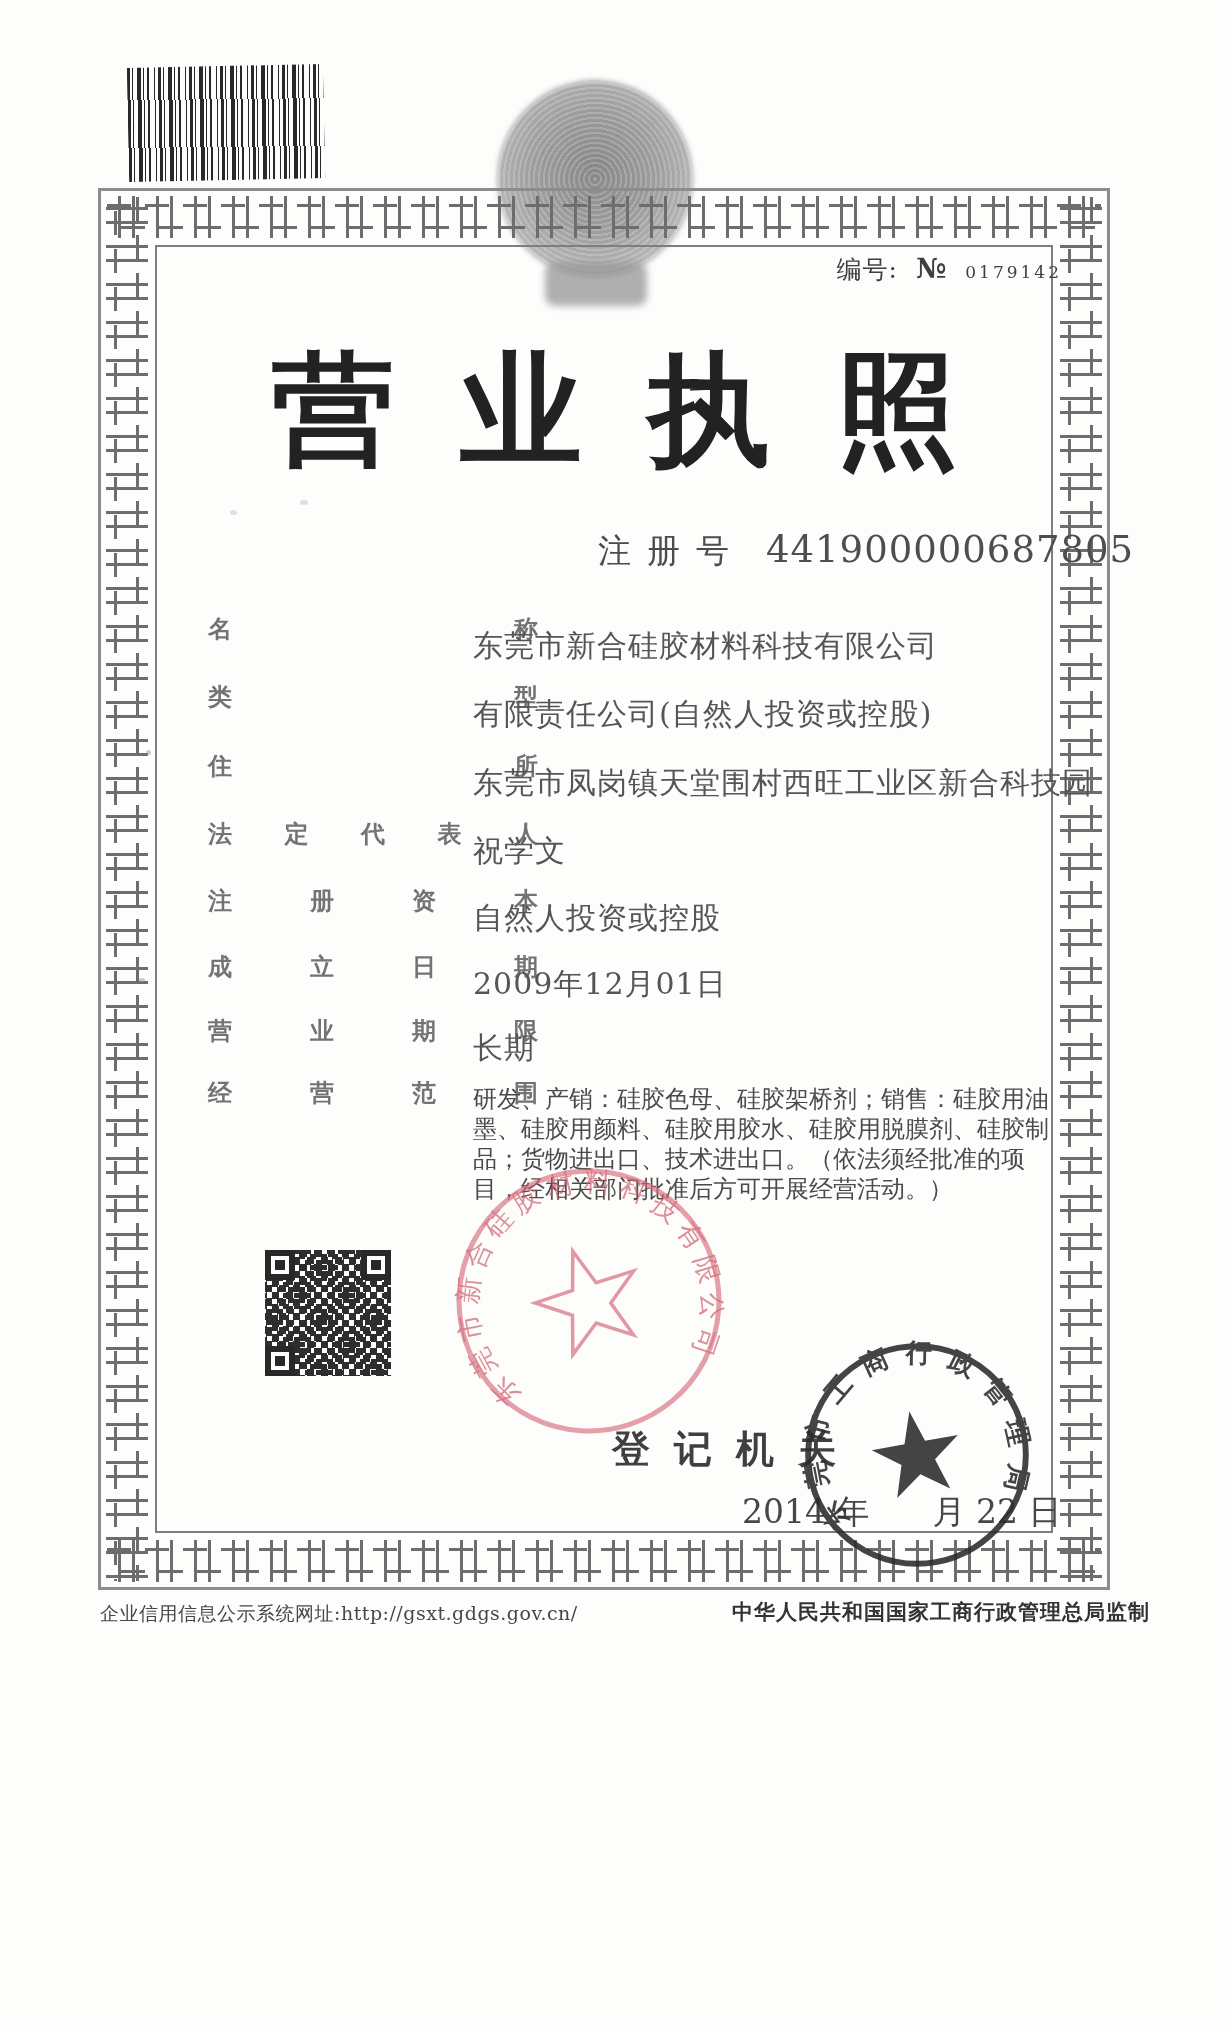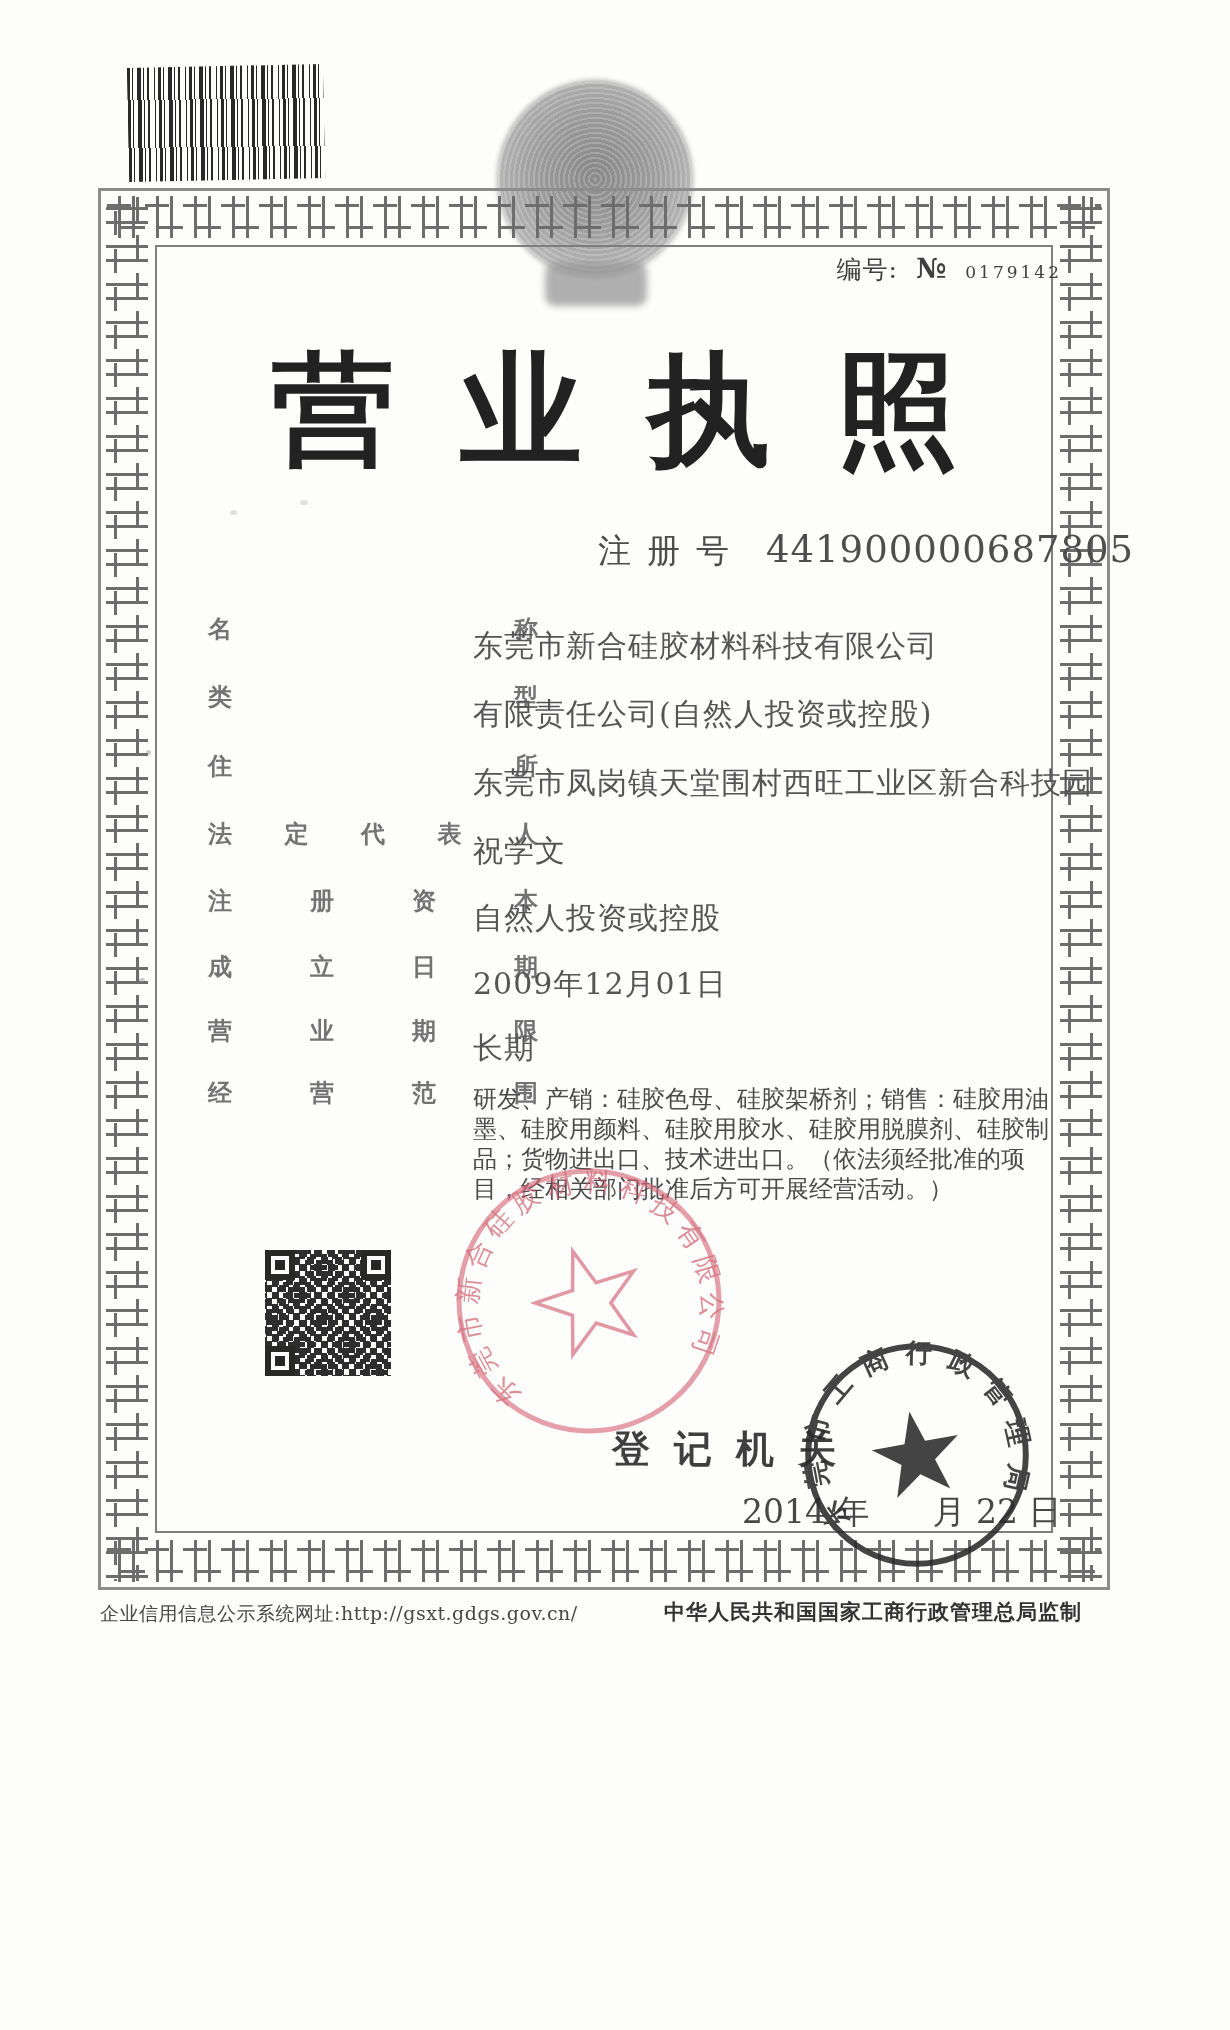--- a/index.html
+++ b/index.html
@@ -81,21 +81,21 @@
   
   .seal{position:absolute;}
   .seal svg{display:block;}
   .red-seal{left:448px;top:1160px;width:282px;height:282px;transform:rotate(-18deg);opacity:.85;}
   .black-seal{left:798px;top:1336px;width:238px;height:238px;transform:rotate(-10deg);opacity:.88;}
 
   
   .registrar{position:absolute;left:612px;top:1424px;font-size:38px;font-weight:600;color:#3f3f3f;letter-spacing:24px;}
   .issue-date{position:absolute;left:742px;top:1490px;font-size:33px;color:#474747;white-space:pre;}
   .footer-left{position:absolute;left:100px;top:1601px;font-size:19px;color:#474747;letter-spacing:.5px;}
-  .footer-right{position:absolute;left:664px;top:1598px;font-size:21px;font-weight:600;color:#333;letter-spacing:1px;}
+  .footer-right{position:absolute;left:732px;top:1598px;font-size:21px;font-weight:600;color:#333;letter-spacing:1px;}
 
   
   .speck{position:absolute;background:#9a9a9a;border-radius:50%;opacity:.5;}
 </style>
 </head>
 <body>
 
 <div class="page">
 
   <div class="barcode"></div>

